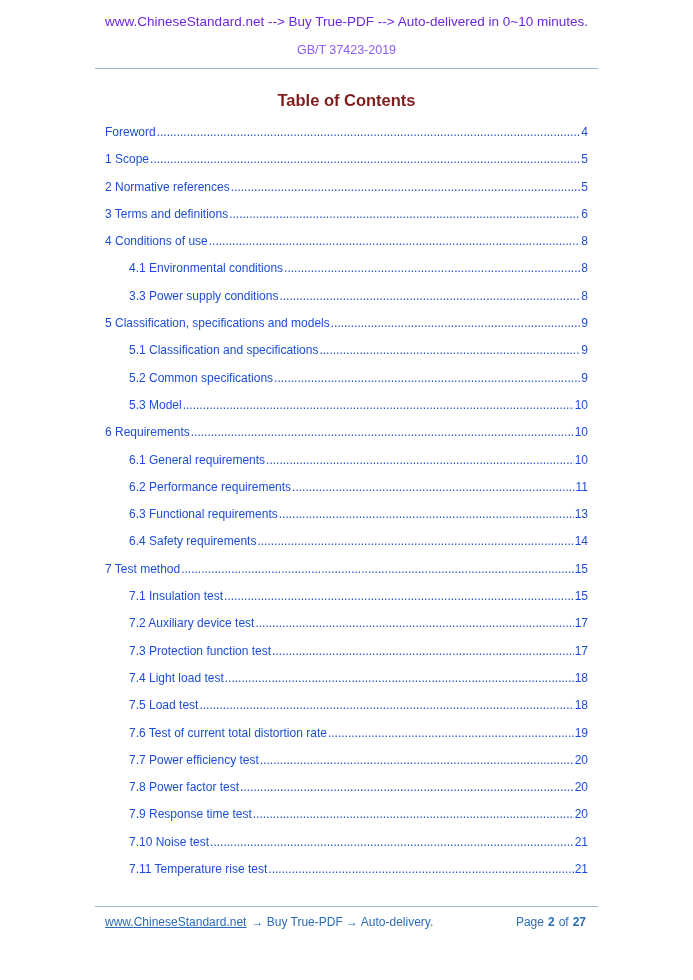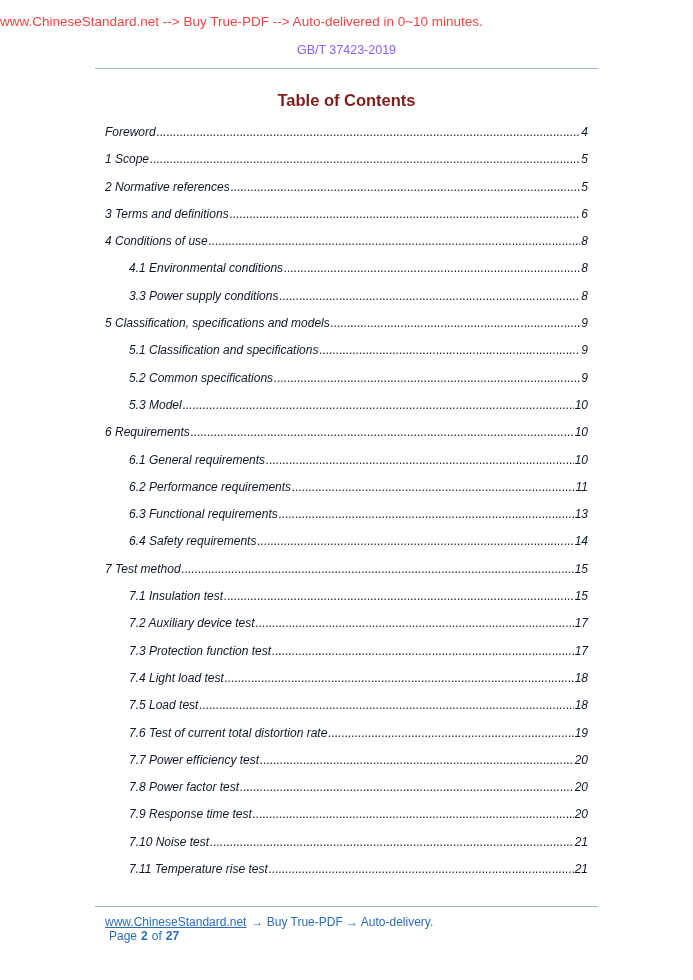--- a/index.html
+++ b/index.html
@@ -7,24 +7,24 @@
     width: 693px;
     height: 980px;
     background: #ffffff;
     position: relative;
     overflow: hidden;
     font-family: "Liberation Sans", sans-serif;
     color: #1a1a1a;
   }
   .banner {
     padding-top: 13px;
-    text-align: left;
+    text-align: center;
     font-size: 13.5px;
     line-height: 17px;
-    color: #ef4444;
+    color: #6d28d9;
   }
   .std-code {
     margin-top: 13px;
     text-align: center;
     font-size: 12.5px;
     line-height: 15px;
     color: #8b5cf6;
   }
   .rule {
     margin: 10px 95px 0 95px;
@@ -41,22 +41,21 @@
     color: #7f1d1d;
   }
   .toc-list {
     margin: 9px 105px 0 105px;
   }
   .toc-row {
     display: flex;
     height: 27.3px;
     line-height: 27.3px;
     font-size: 12px;
-    color: #0f172a;
-    font-style: italic;
+    color: #1d4ed8;
   }
   .toc-row.level-2 { padding-left: 24px; align-items: center; }
   .toc-label { white-space: nowrap; }
   .toc-dots {
     flex: 1;
     overflow: hidden;
     white-space: nowrap;
     margin: 0 1px;
   }
   .toc-dots::after {
@@ -70,21 +69,20 @@
     right: 95px;
   }
   .footer-row {
     display: flex;
     justify-content: space-between;
     align-items: baseline;
     margin-top: 8px;
     padding: 0 12px 0 10px;
     font-size: 12px;
     color: #2b6cb8;
-    flex-direction: column;
   }
   .footer-link {
     color: #2b6cb8;
     text-decoration: underline;
     cursor: pointer;
   }
   .footer-tagline { margin-left: 5px; }
   .page-indicator span { margin-left: 4px; }
   .page-indicator .pg-num { font-weight: bold; }
 </style>

